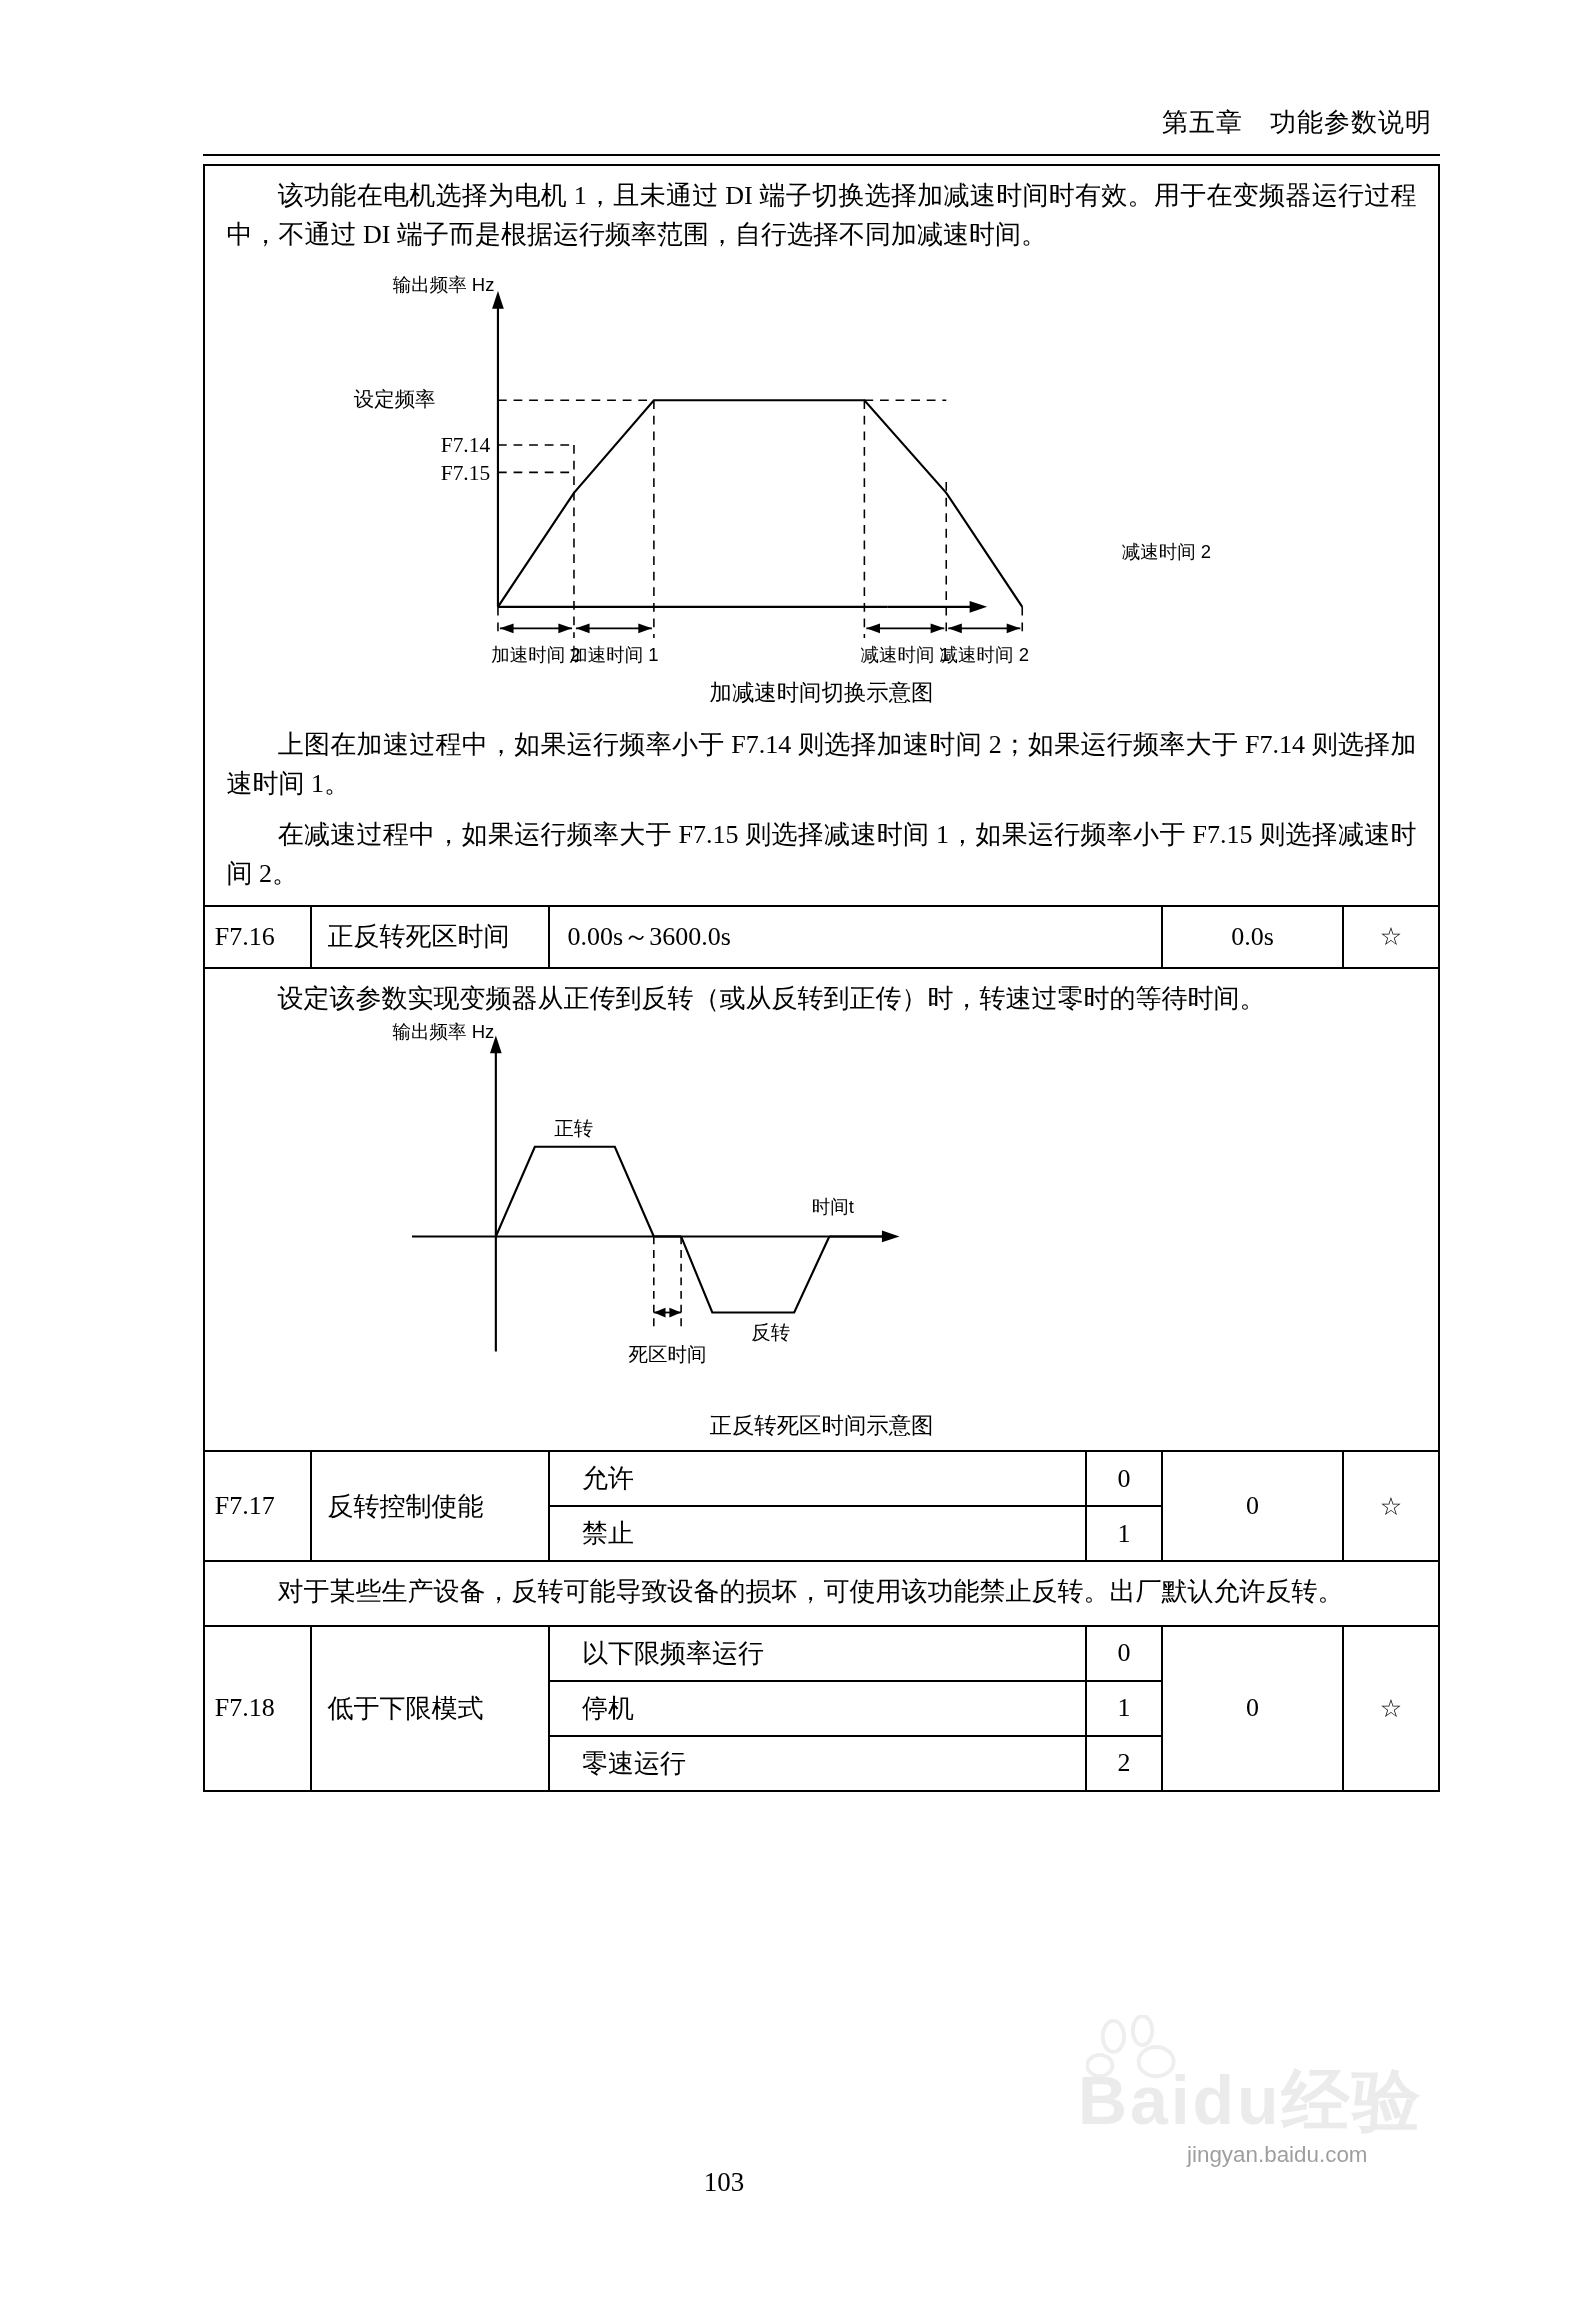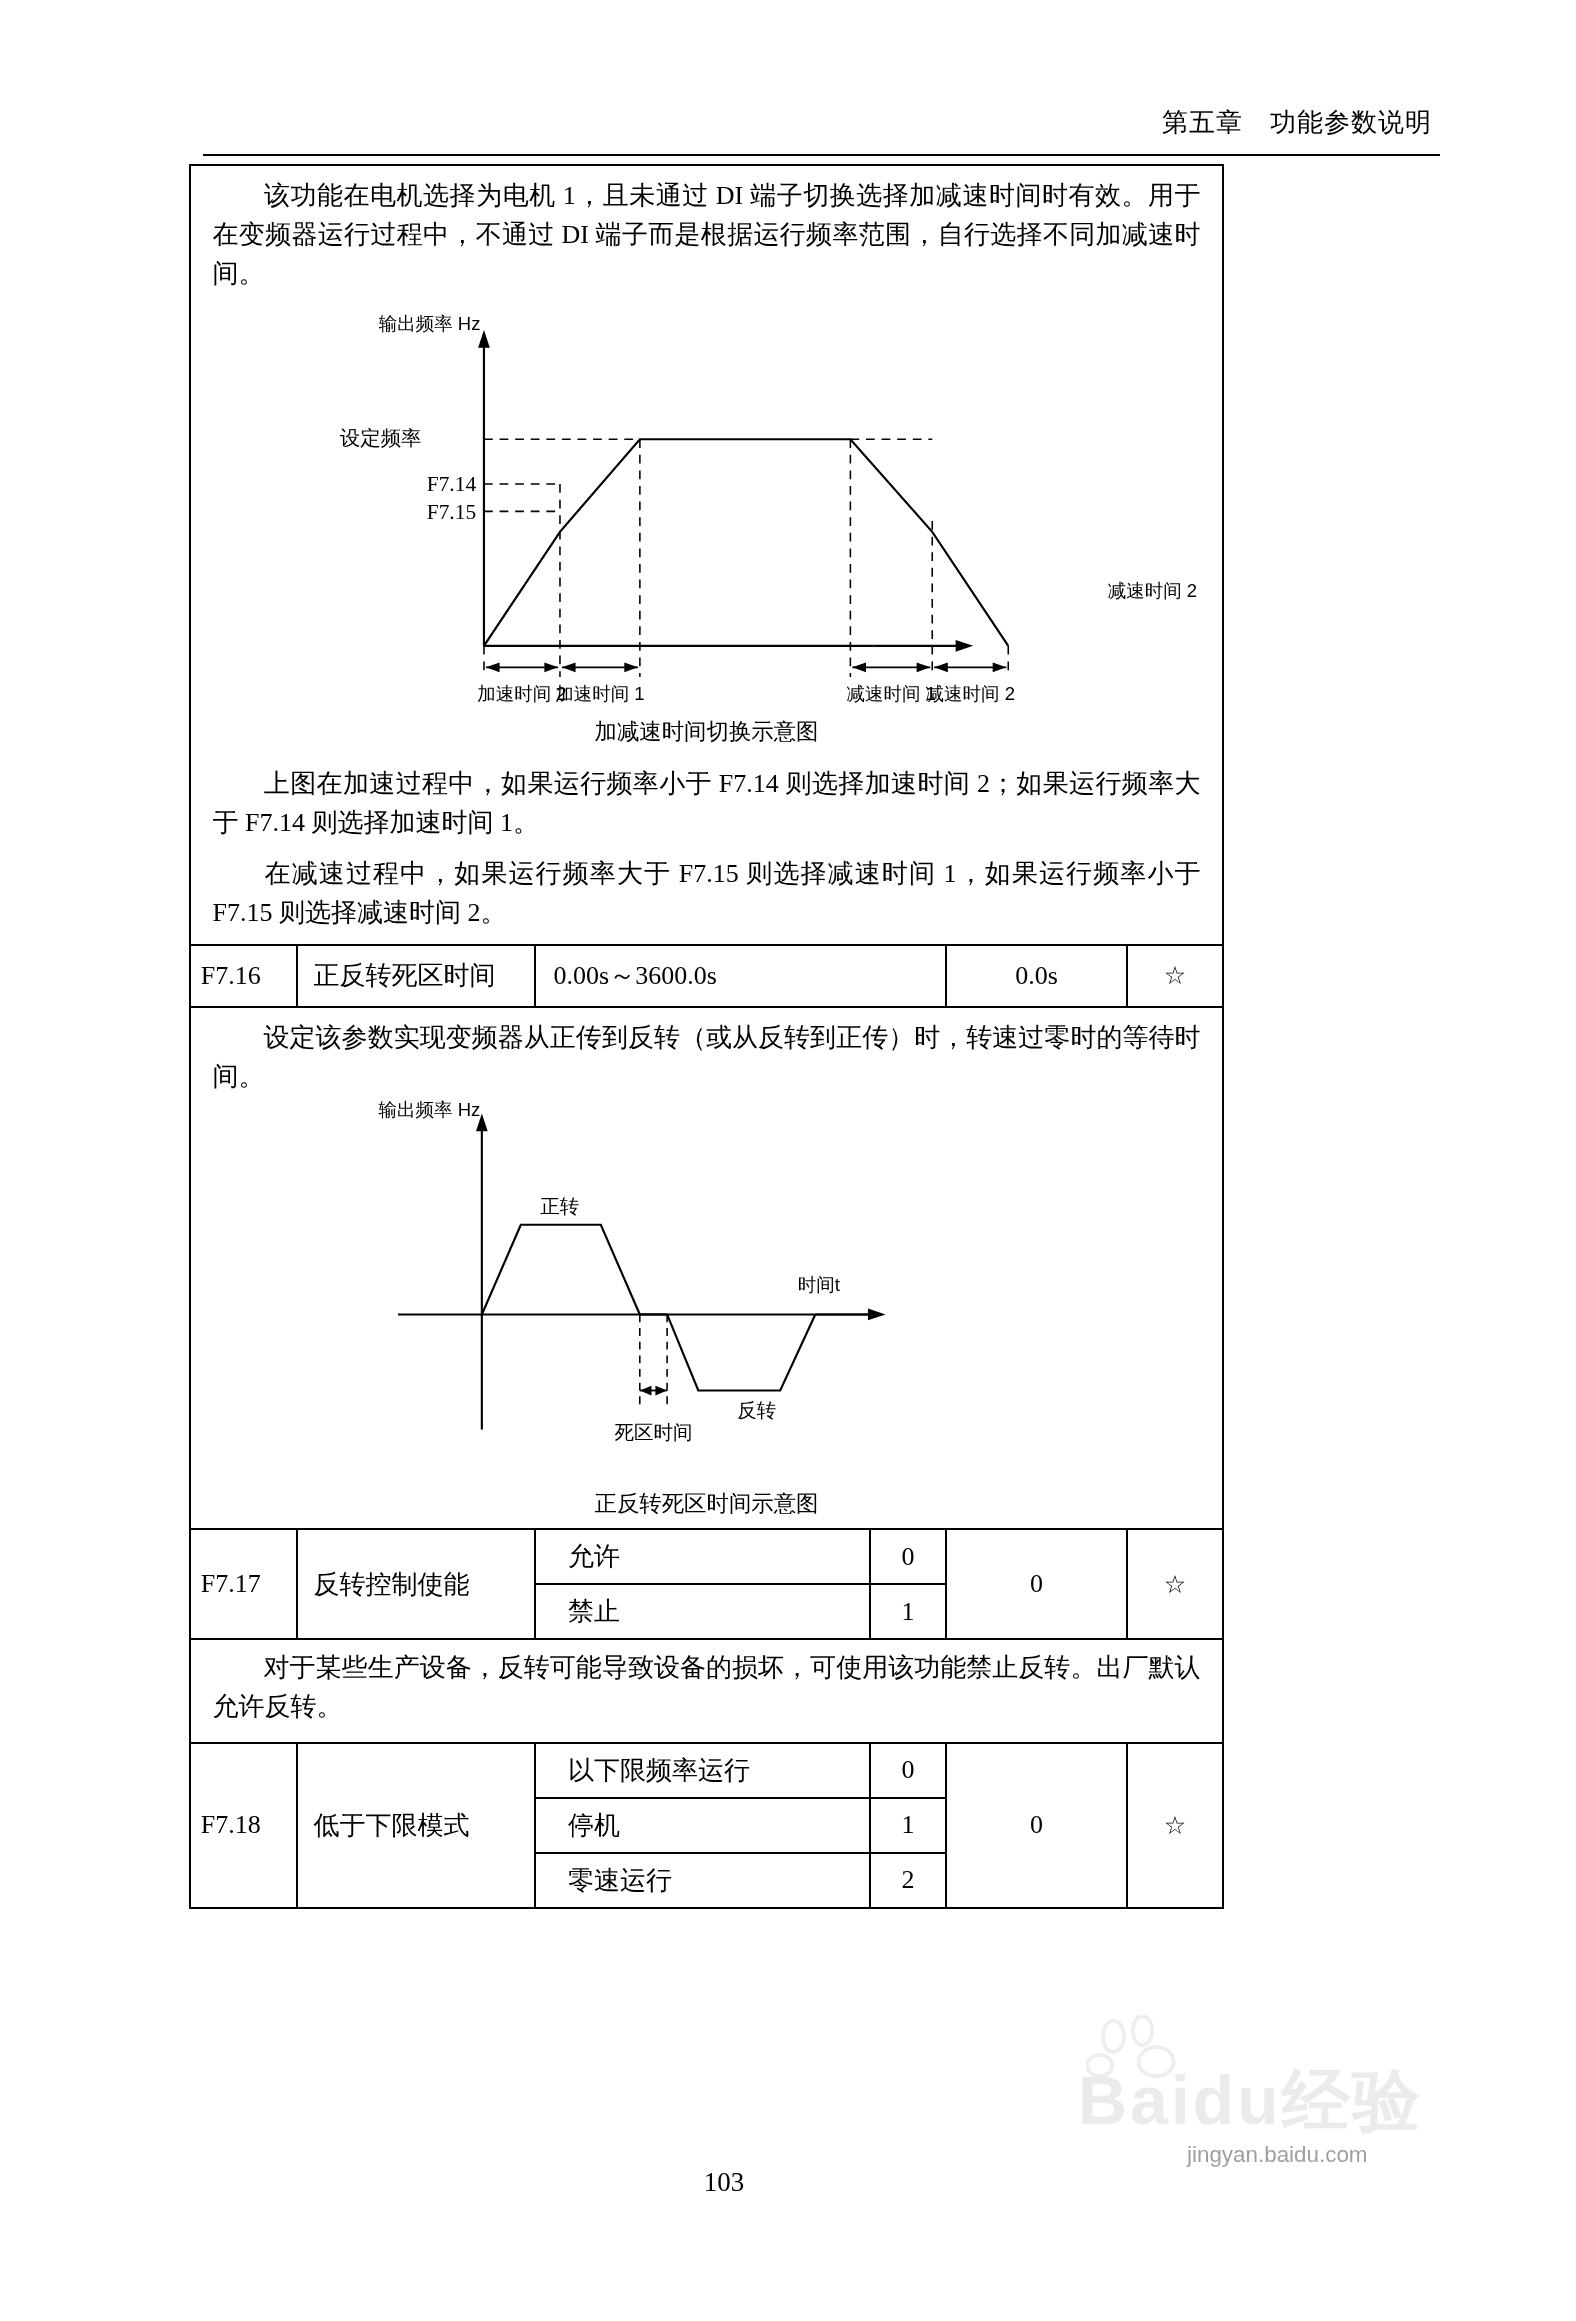--- a/index.html
+++ b/index.html
@@ -24,22 +24,22 @@
     font-family:"Liberation Serif", serif;
   }
   .header-rule{
     position:absolute;
     left:203px;top:154px;width:1237px;height:0;
     border-top:2px solid #000;
   }
   
   .frame{
     position:absolute;
-    left:189px;top:164px;
-    width:1035px;
+    left:203px;top:164px;
+    width:1237px;
     border:2px solid #000;
     box-sizing:border-box;
   }
   .para{
     font-size:26px;
     line-height:39px;
     padding:9.8px 21.5px 2px 21.5px;
     text-align:justify;
     text-justify:inter-ideograph;
   }
@@ -280,21 +280,21 @@
         </div>
         <div class="opt">
           <div class="olab">禁止</div>
           <div class="oval">1</div>
         </div>
       </div>
       <div class="c-def">0</div>
       <div class="c-star">☆</div>
     </div>
 
-    <div class="para" style="border-top:2px solid #000;padding-bottom:13.7px;font-family:Liberation Mono, monospace;"><span class="ind"></span><span>对于某些生产设备，反转可能导致设备的损坏，可使用该功能禁止反转。出厂默认允许反转。</span></div>
+    <div class="para" style="border-top:2px solid #000;padding-bottom:13.7px;"><span class="ind"></span><span>对于某些生产设备，反转可能导致设备的损坏，可使用该功能禁止反转。出厂默认允许反转。</span></div>
 
     <div class="prow tall">
       <div class="c-code">F7.18</div>
       <div class="c-name">低于下限模式</div>
       <div class="opts">
         <div class="opt">
           <div class="olab">以下限频率运行</div>
           <div class="oval">0</div>
         </div>
         <div class="opt">

